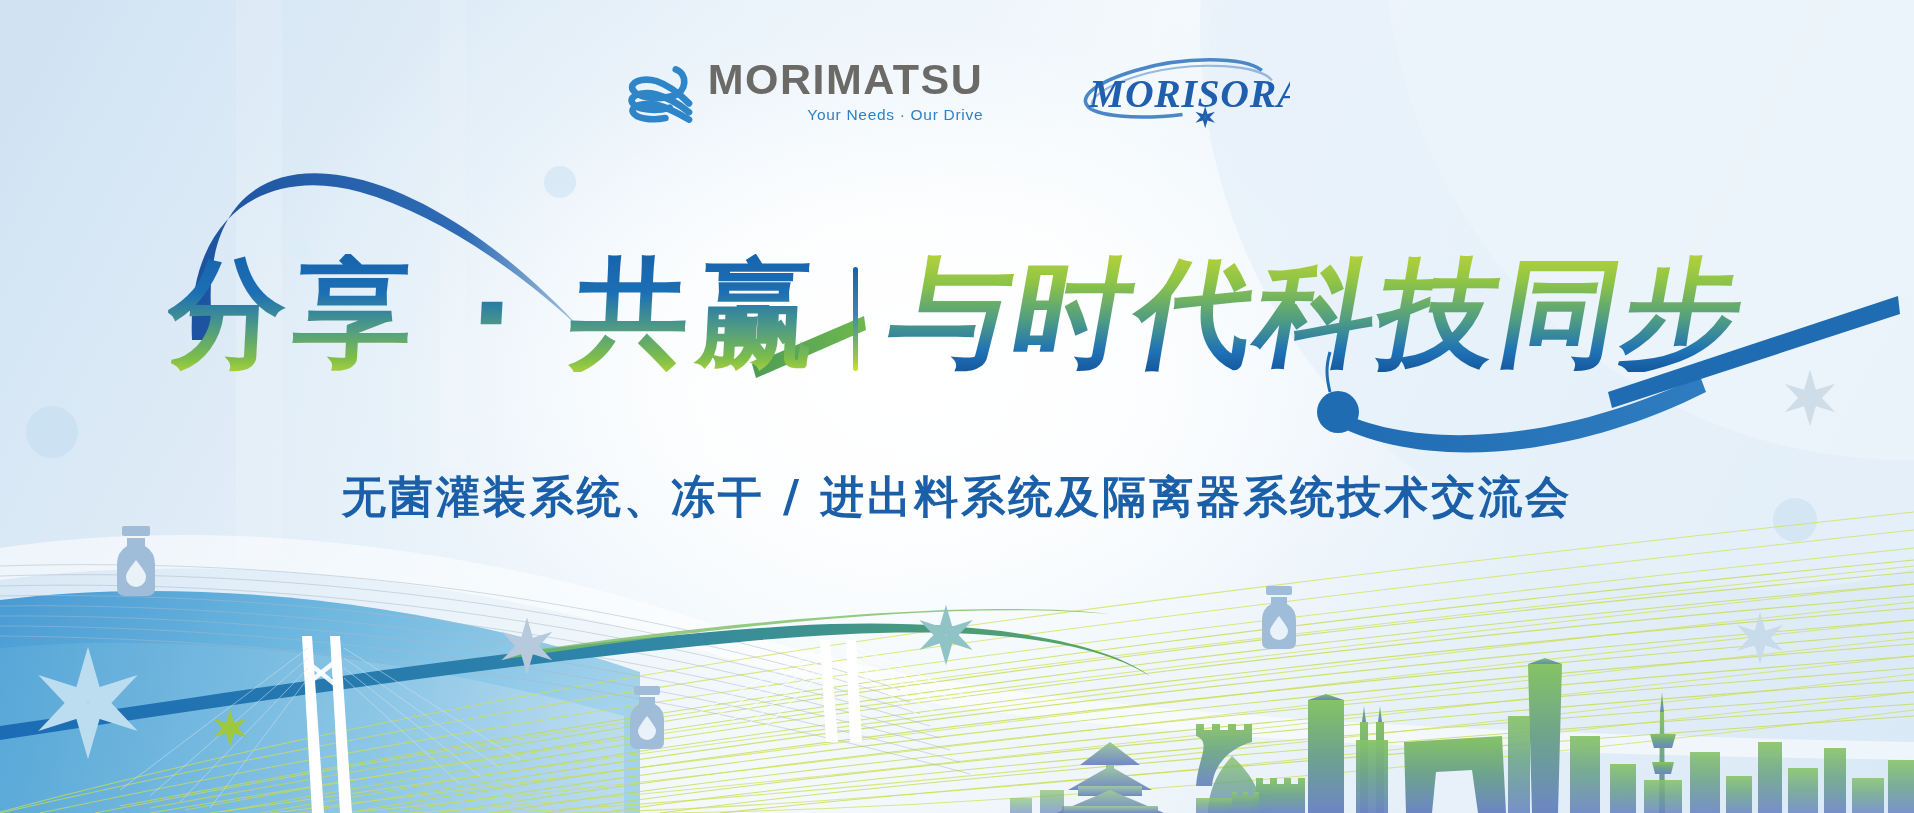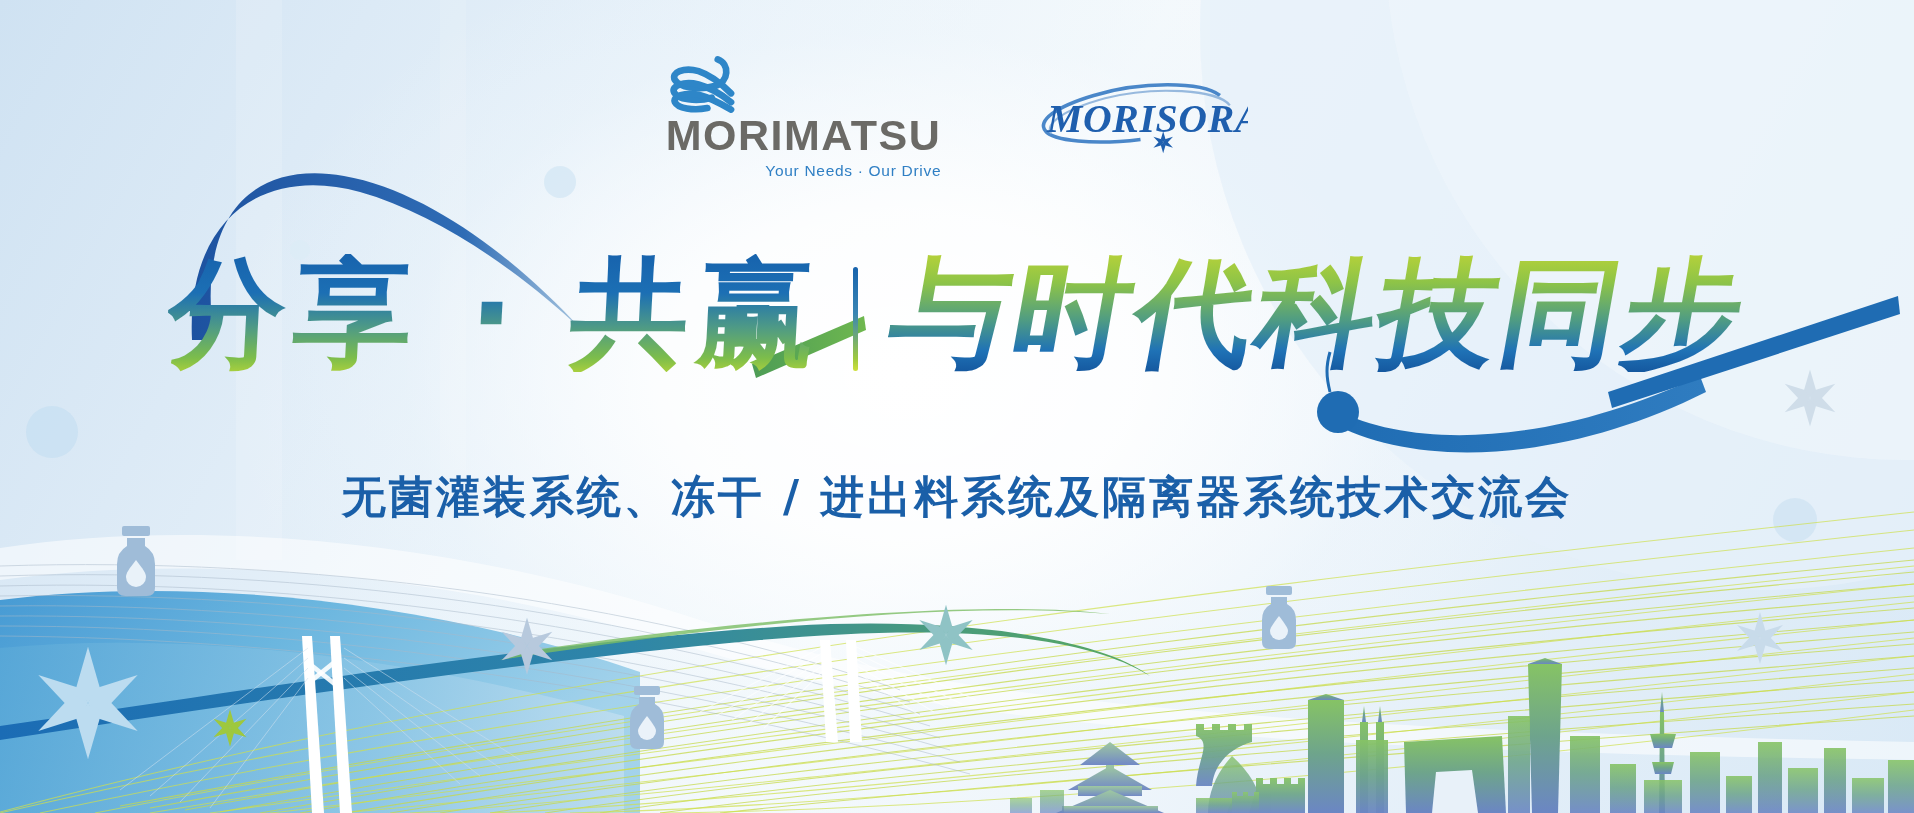--- a/index.html
+++ b/index.html
@@ -17,21 +17,21 @@
 
   
   .layer{position:absolute;inset:0;pointer-events:none;}
   svg.layer{display:block;}
 
   
   #logos{
     position:absolute;left:0;right:0;top:52px;
     display:flex;justify-content:center;align-items:center;gap:92px;
   }
-  .logo-block{display:flex;align-items:flex-start;flex-direction:column;}
+  .logo-block{display:flex;align-items:flex-end;}
 
   .mm-mark{width:74px;height:62px;margin-right:10px;flex:none;}
   .mm-text{display:flex;flex-direction:column;justify-content:center;}
   .mm-word{
     font-size:43px;font-weight:bold;letter-spacing:1.5px;
     color:#6b6a66;line-height:1;font-family:"Liberation Sans",sans-serif;
   }
   .mm-tag{
     margin-top:5px;text-align:right;
     font-size:15.5px;font-weight:normal;letter-spacing:0.7px;

